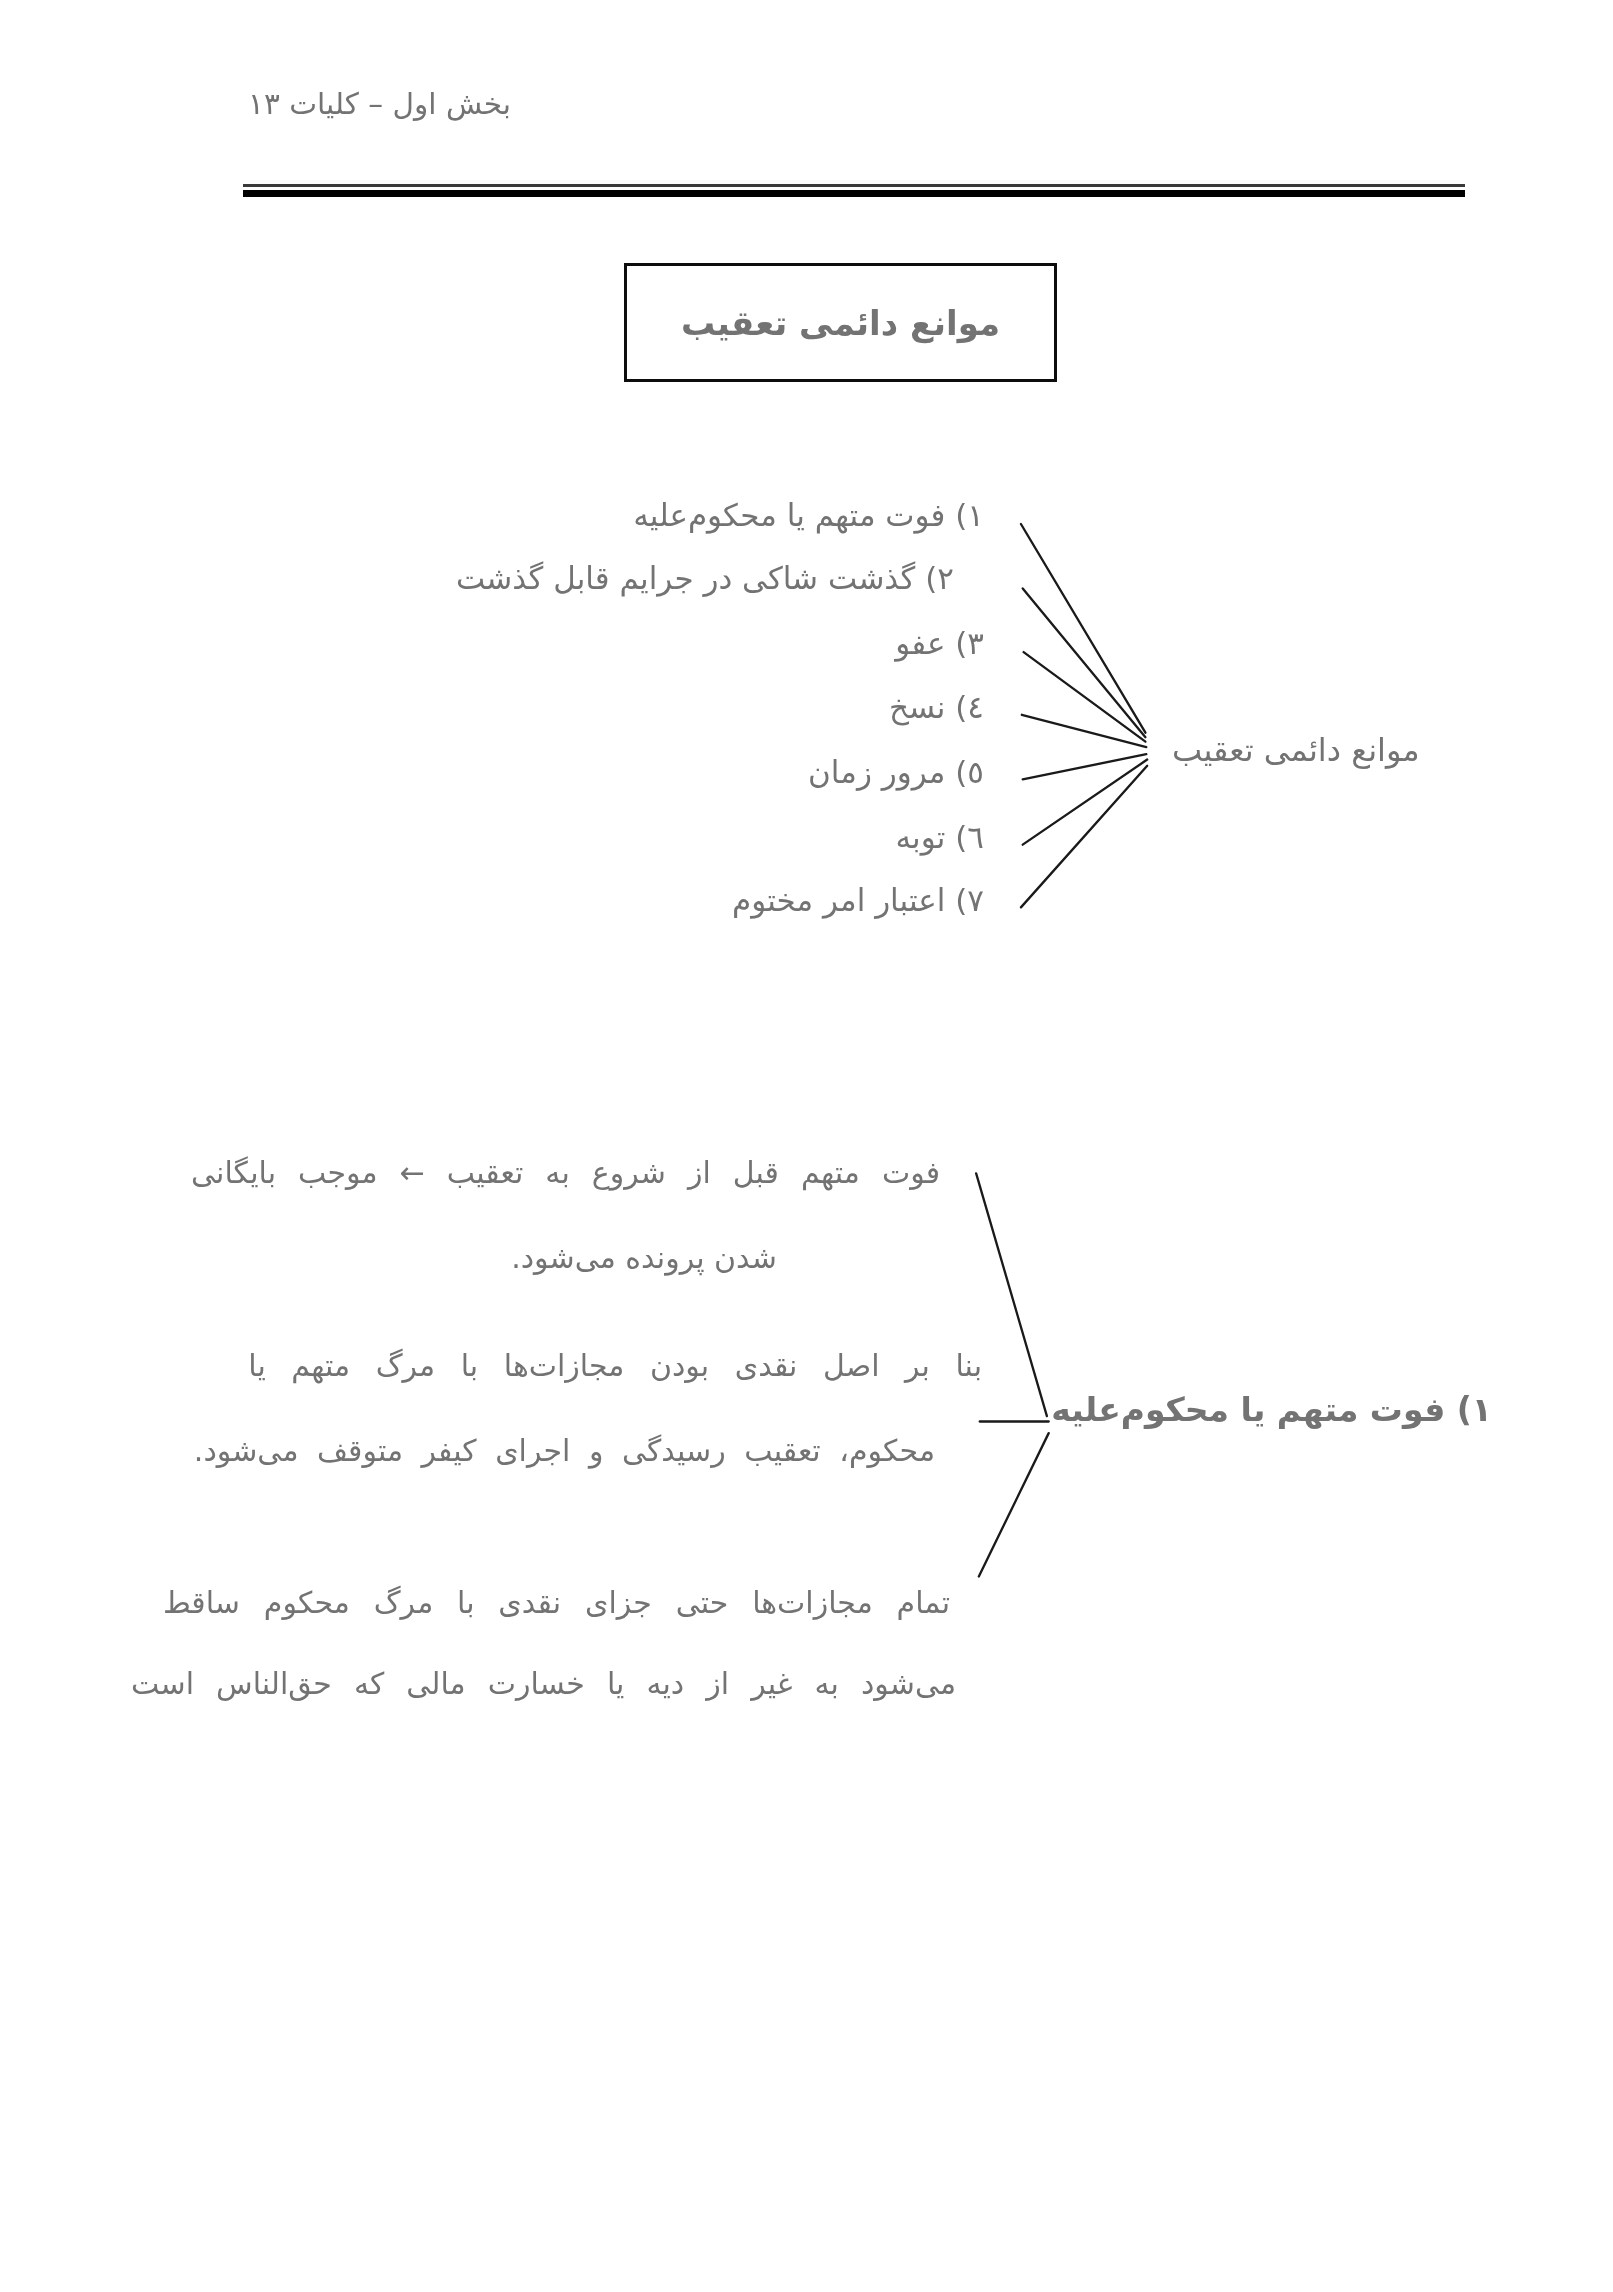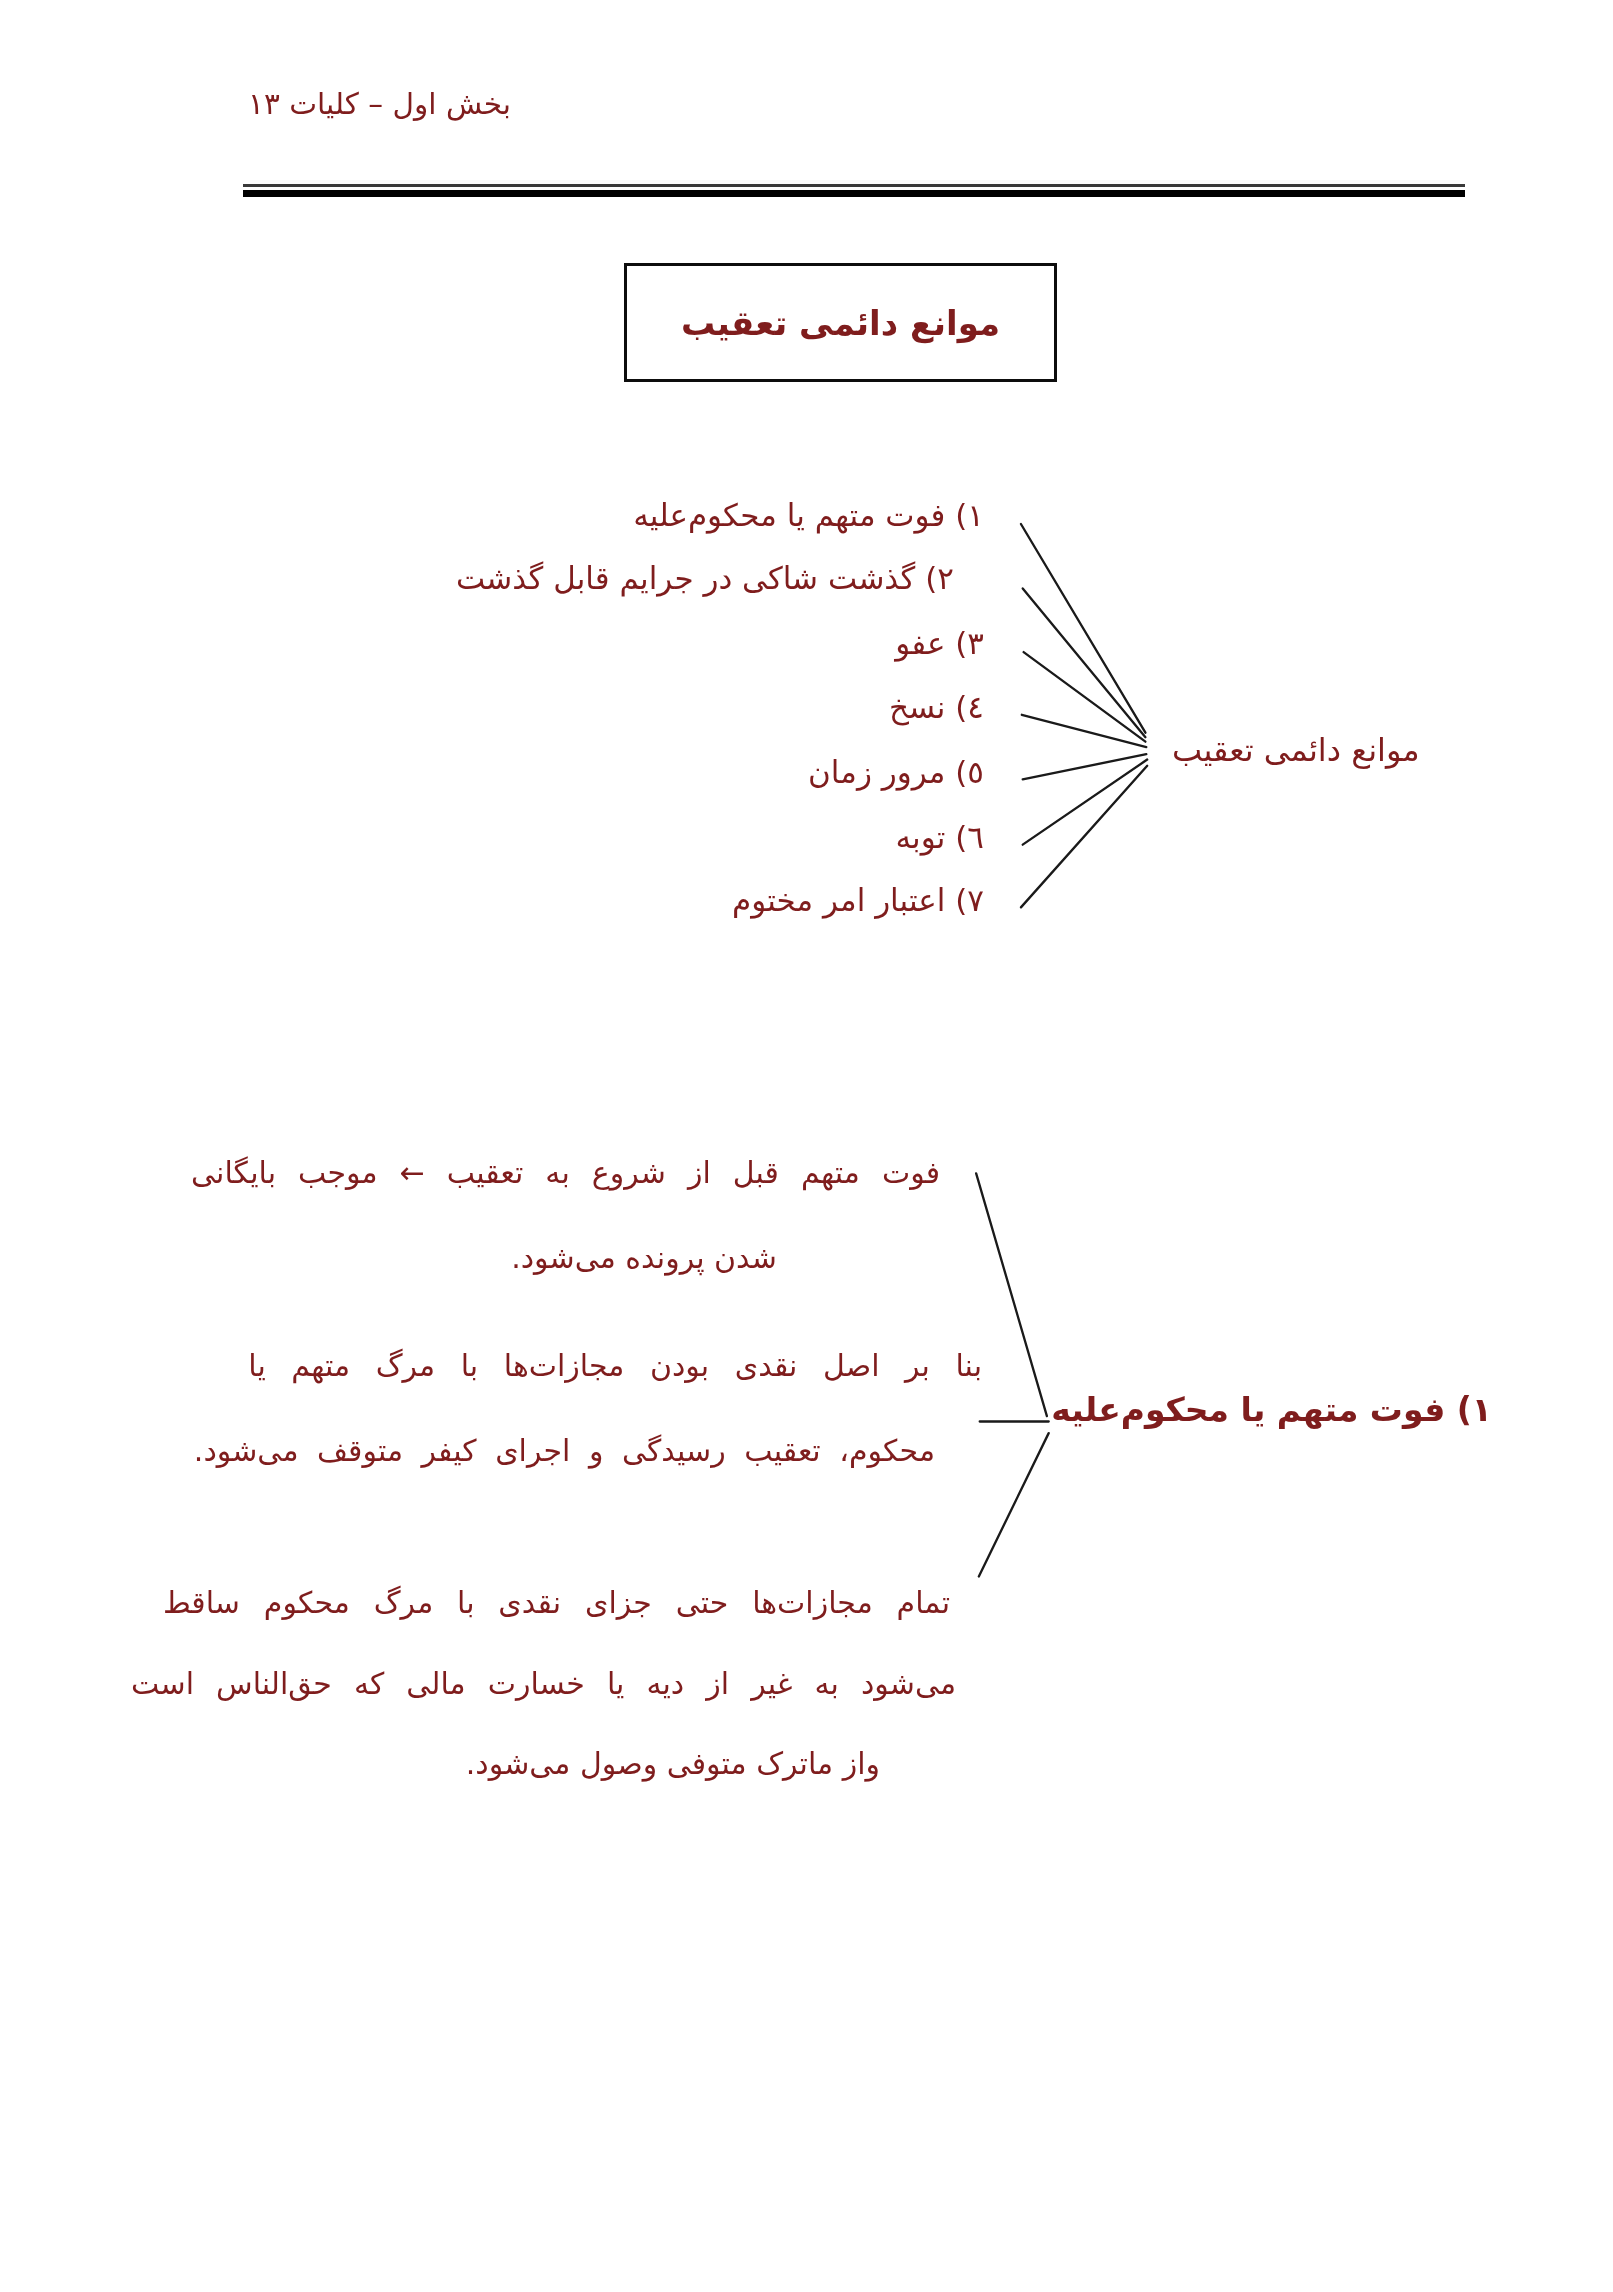--- a/index.html
+++ b/index.html
@@ -1,20 +1,20 @@
 <!DOCTYPE html>
 <html lang="fa" dir="rtl" style="font-size:14.3px"><head>
 <meta charset="utf-8">
 <style>
   html,body{margin:0;padding:0;background:#ffffff;}
   #canvas{
     position:relative;
     width:1580px;height:2293px;
     background:#ffffff;
-    color:#7f1d1d;
+    color:#737373;
     font-family:"DejaVu Sans", sans-serif;
     overflow:hidden;
   }
   .abs{position:absolute;white-space:nowrap;direction:rtl;}
   .hdr{
     font-size:29.6px;line-height:45px;font-weight:400;
   }
   .rule{position:absolute;}
   .rule .rt{height:2.7px;background:#3a3a3a;}
   .rule .rb{height:7.2px;background:#000000;margin-top:3.6px;}
@@ -75,16 +75,15 @@
   <div class="abs t2-heading" style="right:121px;top:1385px;">١) فوت متهم یا محکوم‌علیه</div>
 
   <div class="abs bodyline" style="right:673px;top:1149px;word-spacing:12.5px;">فوت متهم قبل از شروع به تعقیب ← موجب بایگانی</div>
   <div class="abs bodyline" style="right:836px;top:1234px;">شدن پرونده می‌شود.</div>
 
   <div class="abs bodyline" style="right:631px;top:1342px;word-spacing:16px;">بنا بر اصل نقدی بودن مجازات‌ها با مرگ متهم یا</div>
   <div class="abs bodyline" style="right:678px;top:1427px;word-spacing:9px;">محکوم، تعقیب رسیدگی و اجرای کیفر متوقف می‌شود.</div>
 
   <div class="abs bodyline" style="right:657px;top:1660px;word-spacing:12.5px;">می‌شود به غیر از دیه یا خسارت مالی که حق‌الناس است</div>
   <div class="abs bodyline" style="right:663px;top:1579px;word-spacing:14.3px;">تمام مجازات‌ها حتی جزای نقدی با مرگ محکوم ساقط</div>
-  <div class="abs bodyline" style="right:733px;top:1740px;">واز ماترک متوفی وصول می‌شود.</div>
 
 </div>
 
 
 </body></html>

